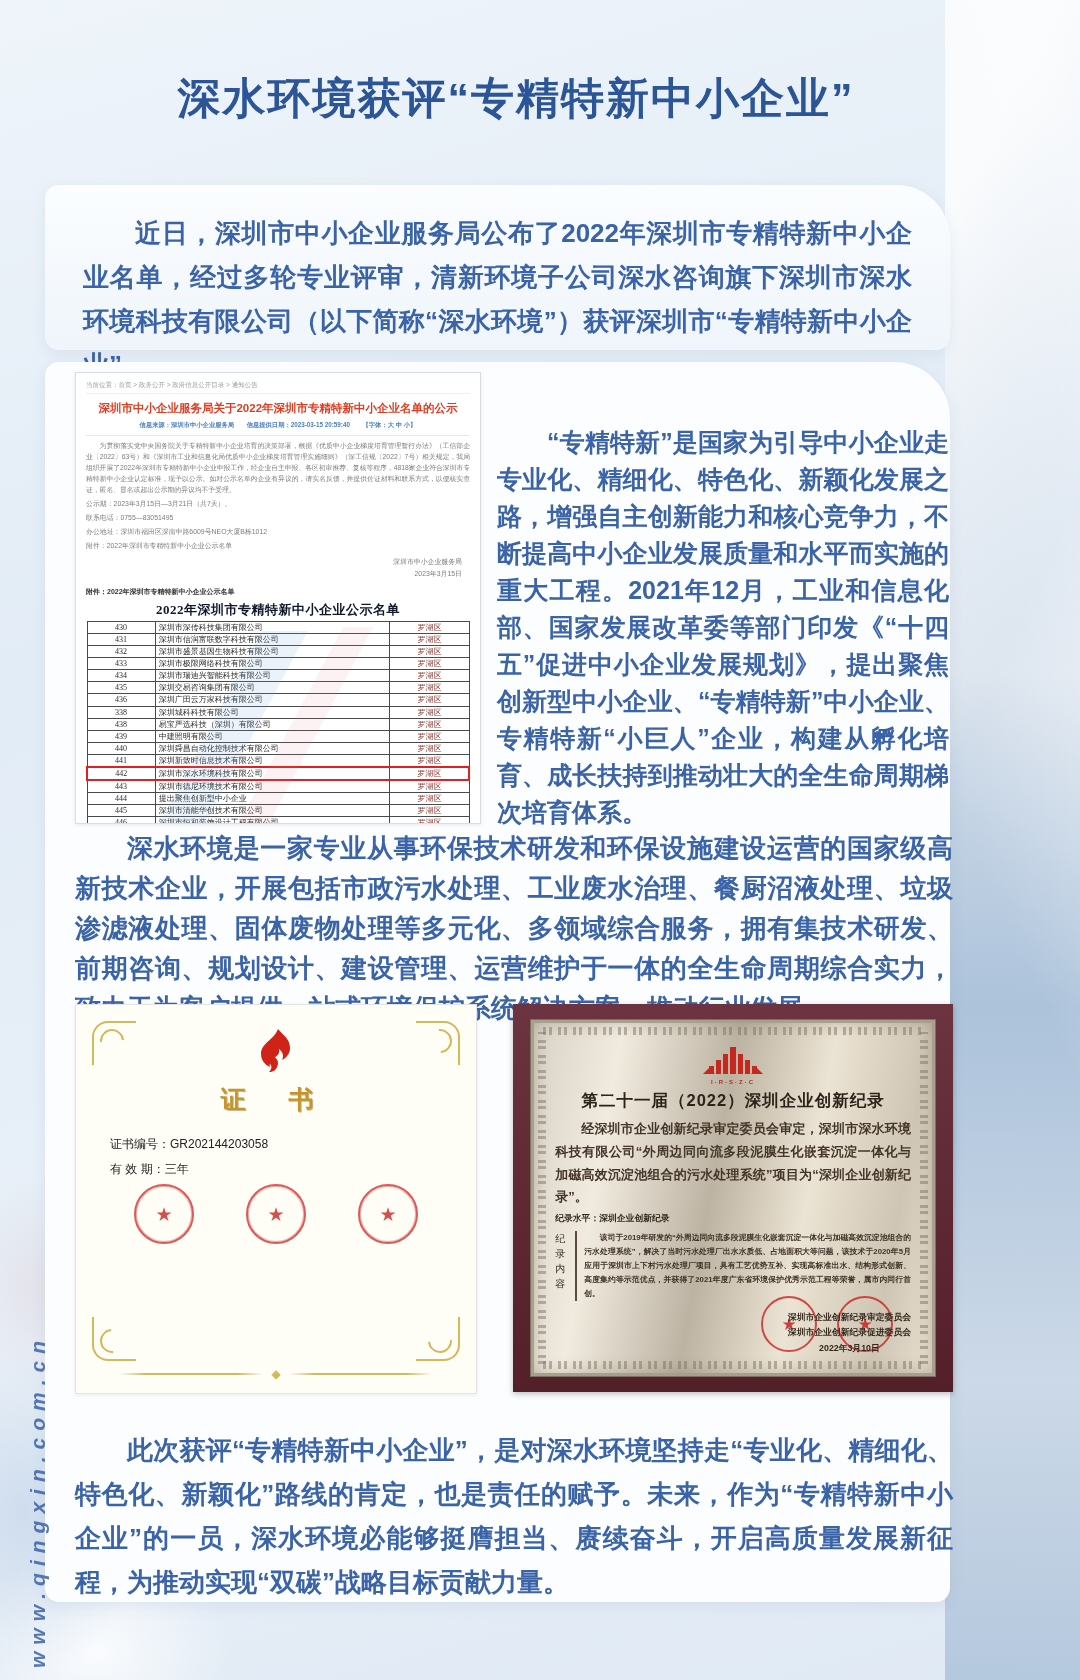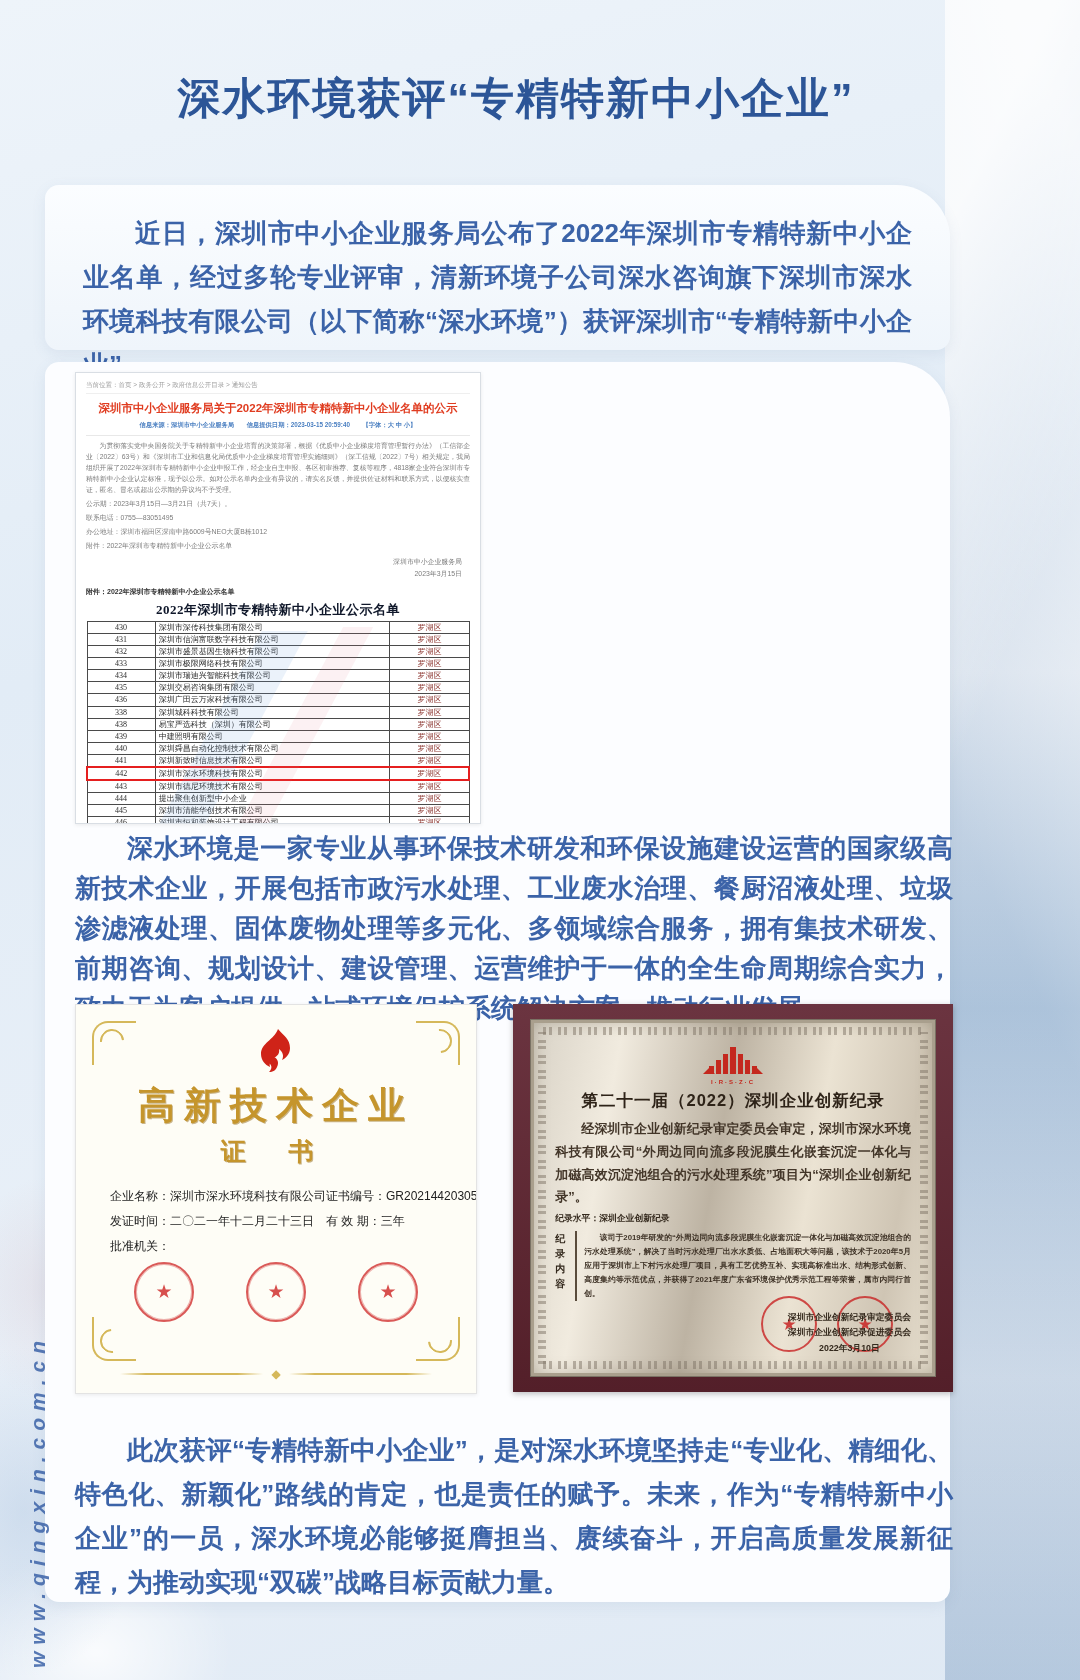--- a/index.html
+++ b/index.html
@@ -126,21 +126,21 @@
   .vband{position:absolute;top:12px;bottom:12px;width:8px;opacity:.5;
     background:repeating-linear-gradient(0deg,#7e7365 0 3px,transparent 3px 6px,#7e7365 6px 9px,transparent 9px 15px);}
   .vband.l{left:7px;} .vband.r{right:7px;}
   .plate-logo{display:block;margin:24px auto 0;}
   .plate-logo-cap{text-align:center;font-size:6px;color:#c4281e;font-weight:bold;letter-spacing:2px;margin-top:1px;}
   .plate-title{margin-top:5px;text-align:center;font-size:16.5px;font-weight:bold;color:#2e2318;letter-spacing:1px;}
   .plate-body{margin:6px 24px 0;font-size:13px;line-height:1.75;font-weight:bold;color:#433629;
     text-align:justify;text-indent:2em;}
   .plate-level{margin:4px 24px 0;font-size:8.8px;font-weight:bold;color:#33281c;}
   .plate-content{display:flex;margin:6px 24px 0;gap:7px;}
-  .pc-label{width:13px;font-size:10px;font-weight:bold;color:#33281c;line-height:1.5;word-break:break-all;}
+  .pc-label{width:13px;font-size:10px;font-weight:normal;color:#33281c;line-height:1.5;word-break:break-all;}
   .pc-div{width:2px;background:#5a4c3c;}
   .pc-text{flex:1;font-size:7.8px;line-height:1.8;font-weight:bold;color:#3f3327;text-align:justify;text-indent:2em;}
   .plate-sign{position:absolute;right:24px;bottom:20px;text-align:center;font-size:8.8px;font-weight:bold;
     color:#33281c;line-height:1.75;z-index:2;}
   .seal2{position:absolute;width:52px;height:52px;border-radius:50%;border:2.5px solid rgba(200,35,35,.8);
     color:rgba(200,35,35,.85);display:flex;align-items:center;justify-content:center;font-size:17px;z-index:1;}
   .seal2.s1{right:118px;bottom:24px;}
   .seal2.s2{right:42px;bottom:24px;}
 
   .watermark{
@@ -266,42 +266,39 @@
               <td class="nm">深圳市恒和装饰设计工程有限公司</td>
               <td class="district">罗湖区</td>
             </tr>
         </tbody>
       </table>
       <div class="doc-wm1"></div>
       <div class="doc-wm2"></div>
     </div>
   </div>
 
+  <div class="about-col">
+    <p>“专精特新”是国家为引导中小企业走专业化、精细化、特色化、新颖化发展之路，增强自主创新能力和核心竞争力，不断提高中小企业发展质量和水平而实施的重大工程。2021年12月，工业和信息化部、国家发展改革委等部门印发《“十四五”促进中小企业发展规划》，提出聚焦创新型中小企业、“专精特新”中小企业、专精特新“小巨人”企业，构建从孵化培育、成长扶持到推动壮大的全生命周期梯次培育体系。</p>
+  </div>
 
   <p class="para">深水环境是一家专业从事环保技术研发和环保设施建设运营的国家级高新技术企业，开展包括市政污水处理、工业废水治理、餐厨沼液处理、垃圾渗滤液处理、固体废物处理等多元化、多领域综合服务，拥有集技术研发、前期咨询、规划设计、建设管理、运营维护于一体的全生命周期综合实力，致力于为客户提供一站式环境保护系统解决方案，推动行业发展。</p>
 
   <div class="imgs-row">
 
     <div class="cert">
       <div class="fl tl"></div>
       <div class="fl tr"></div>
       <div class="fl bl"></div>
       <div class="fl br"></div>
       <svg class="cert-flame" width="44" height="52" viewBox="0 0 44 52">
         <path d="M24 2c6 7 12 10 12 19 0 6-4 10-8 12 2-4 1-8-3-11 1 5-2 7-5 9-3 2-5 5-4 9-5-2-9-7-9-13C7 16 20 13 24 2z" fill="#cf2318"></path>
         <path d="M20 30c4 2 5 6 3 10-1 3-4 5-8 5 3-3 3-6 1-8-2-3-1-5 4-7z" fill="#cf2318"></path>
       </svg>
-      <div class="cert-title">高新技术企业</div>
       <div class="cert-sub">证 书</div>
       <div class="cert-fields">
-        <div>
-          <div>企业名称：深圳市深水环境科技有限公司</div>
-          <div>发证时间：二〇二一年十二月二十三日</div>
-          <div>批准机关：</div>
-        </div>
         <div>
           <div>证书编号：GR202144203058</div>
           <div>有 效 期：三年</div>
         </div>
       </div>
       <div class="cert-seals">
         <div class="seal">★</div>
         <div class="seal">★</div>
         <div class="seal">★</div>
       </div>

